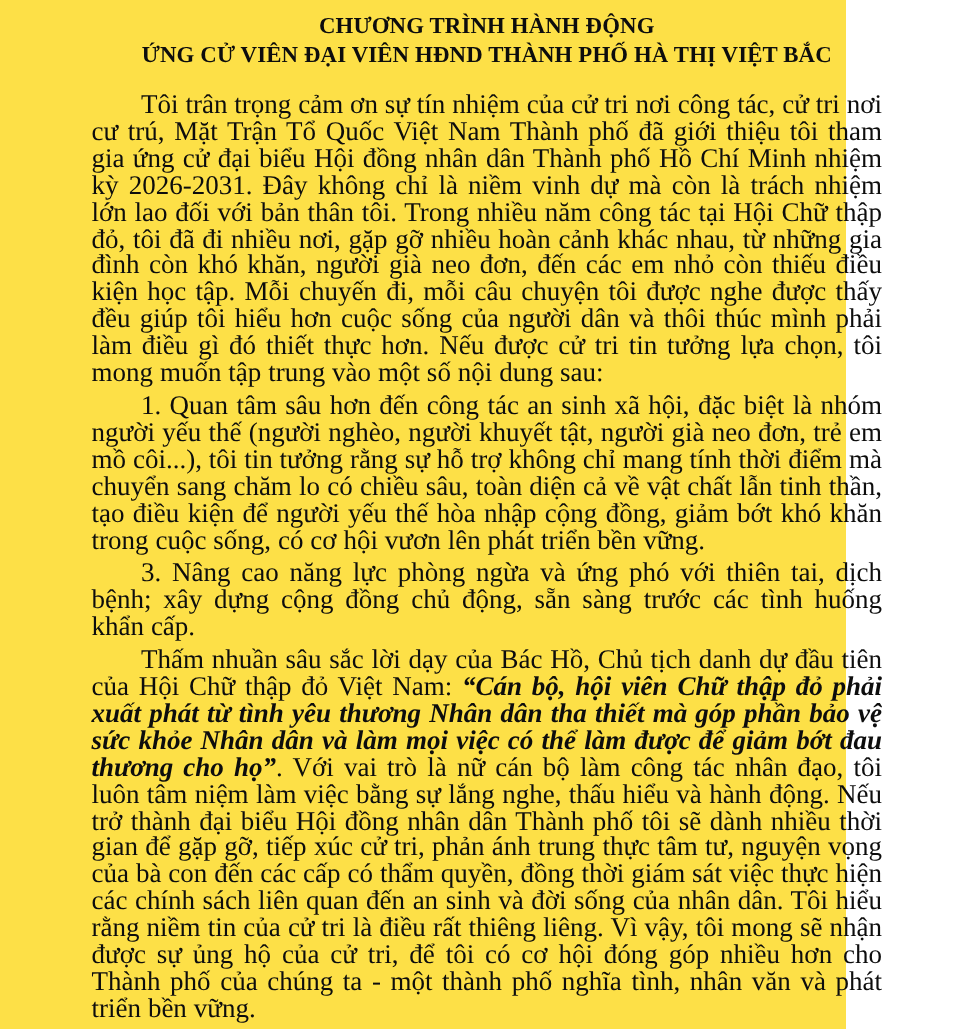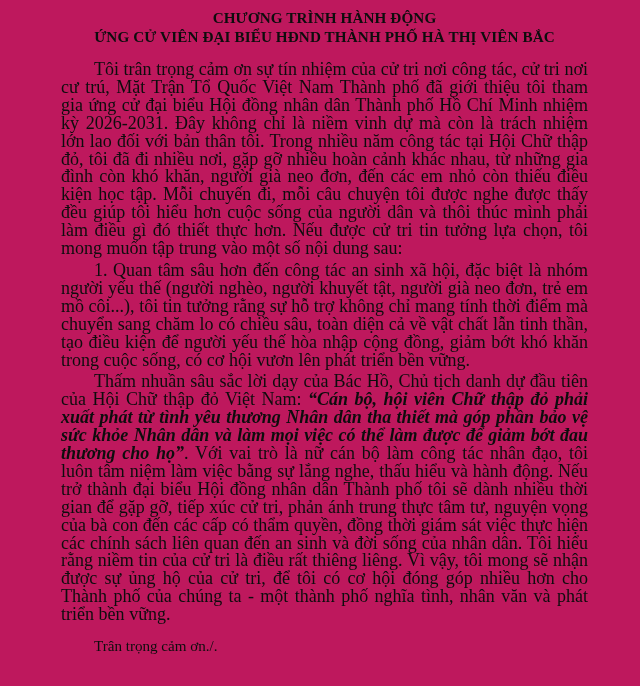--- a/index.html
+++ b/index.html
@@ -10,23 +10,23 @@
   body {
     width: 640px;
     height: 686px;
     overflow: hidden;
     font-family: "Liberation Serif", "DejaVu Serif", serif;
     color: #0d0d0d;
     -webkit-font-smoothing: antialiased;
   }
   .page {
     position: relative;
-    width: 640px;
+    width: 564px;
     height: 686px;
-    background: #be185d;
+    background: #fde047;
     box-sizing: border-box;
     padding: 0;
   }
   .doc-body {
     position: absolute;
     left: 61px;
     top: 8px;
     width: 527px;
   }
   .title-block {
@@ -73,30 +73,31 @@
   }
 </style>
 </head>
 <body>
 
 <div class="page">
   <div class="doc-body">
 
     <div class="title-block">
       <span class="title-line-1">CHƯƠNG TRÌNH HÀNH ĐỘNG</span>
-      <span class="title-line-2">ỨNG CỬ VIÊN ĐẠI BIỂU HĐND THÀNH PHỐ HÀ THỊ VIÊN BẮC</span>
+      <span class="title-line-2">ỨNG CỬ VIÊN ĐẠI VIÊN HĐND THÀNH PHỐ HÀ THỊ VIỆT BẮC</span>
     </div>
 
     <div class="body-text">
 
       <p class="para">Tôi trân trọng cảm ơn sự tín nhiệm của cử tri nơi công tác, cử tri nơi cư trú, Mặt Trận Tổ Quốc Việt Nam Thành phố đã giới thiệu tôi tham gia ứng cử đại biểu Hội đồng nhân dân Thành phố Hồ Chí Minh nhiệm kỳ 2026-2031. Đây không chỉ là niềm vinh dự mà còn là trách nhiệm lớn lao đối với bản thân tôi. Trong nhiều năm công tác tại Hội Chữ thập đỏ, tôi đã đi nhiều nơi, gặp gỡ nhiều hoàn cảnh khác nhau, từ những gia đình còn khó khăn, người già neo đơn, đến các em nhỏ còn thiếu điều kiện học tập. Mỗi chuyến đi, mỗi câu chuyện tôi được nghe được thấy đều giúp tôi hiểu hơn cuộc sống của người dân và thôi thúc mình phải làm điều gì đó thiết thực hơn. Nếu được cử tri tin tưởng lựa chọn, tôi mong muốn tập trung vào một số nội dung sau:</p>
 
       <p class="para">1. Quan tâm sâu hơn đến công tác an sinh xã hội, đặc biệt là nhóm người yếu thế (người nghèo, người khuyết tật, người già neo đơn, trẻ em mồ côi...), tôi tin tưởng rằng sự hỗ trợ không chỉ mang tính thời điểm mà chuyển sang chăm lo có chiều sâu, toàn diện cả về vật chất lẫn tinh thần, tạo điều kiện để người yếu thế hòa nhập cộng đồng, giảm bớt khó khăn trong cuộc sống, có cơ hội vươn lên phát triển bền vững.</p>
 
 
+      <p class="para">3. Nâng cao năng lực phòng ngừa và ứng phó với thiên tai, dịch bệnh; xây dựng cộng đồng chủ động, sẵn sàng trước các tình huống khẩn cấp.</p>
 
       <p class="para"><span>Thấm nhuần sâu sắc lời dạy của Bác Hồ, Chủ tịch danh dự đầu tiên của Hội Chữ thập đỏ Việt Nam: </span><span class="quote-bold">“Cán bộ, hội viên Chữ thập đỏ phải xuất phát từ tình yêu thương Nhân dân tha thiết mà góp phần bảo vệ sức khỏe Nhân dân và làm mọi việc có thể làm được để giảm bớt đau thương cho họ”</span><span>. Với vai trò là nữ cán bộ làm công tác nhân đạo, tôi luôn tâm niệm làm việc bằng sự lắng nghe, thấu hiểu và hành động. Nếu trở thành đại biểu Hội đồng nhân dân Thành phố tôi sẽ dành nhiều thời gian để gặp gỡ, tiếp xúc cử tri, phản ánh trung thực tâm tư, nguyện vọng của bà con đến các cấp có thẩm quyền, đồng thời giám sát việc thực hiện các chính sách liên quan đến an sinh và đời sống của nhân dân. Tôi hiểu rằng niềm tin của cử tri là điều rất thiêng liêng. Vì vậy, tôi mong sẽ nhận được sự ủng hộ của cử tri, để tôi có cơ hội đóng góp nhiều hơn cho Thành phố của chúng ta - một thành phố nghĩa tình, nhân văn và phát triển bền vững.</span></p>
 
       <p class="closing">Trân trọng cảm ơn./.</p>
 
     </div>
   </div>
 </div>
 
 </body></html>

